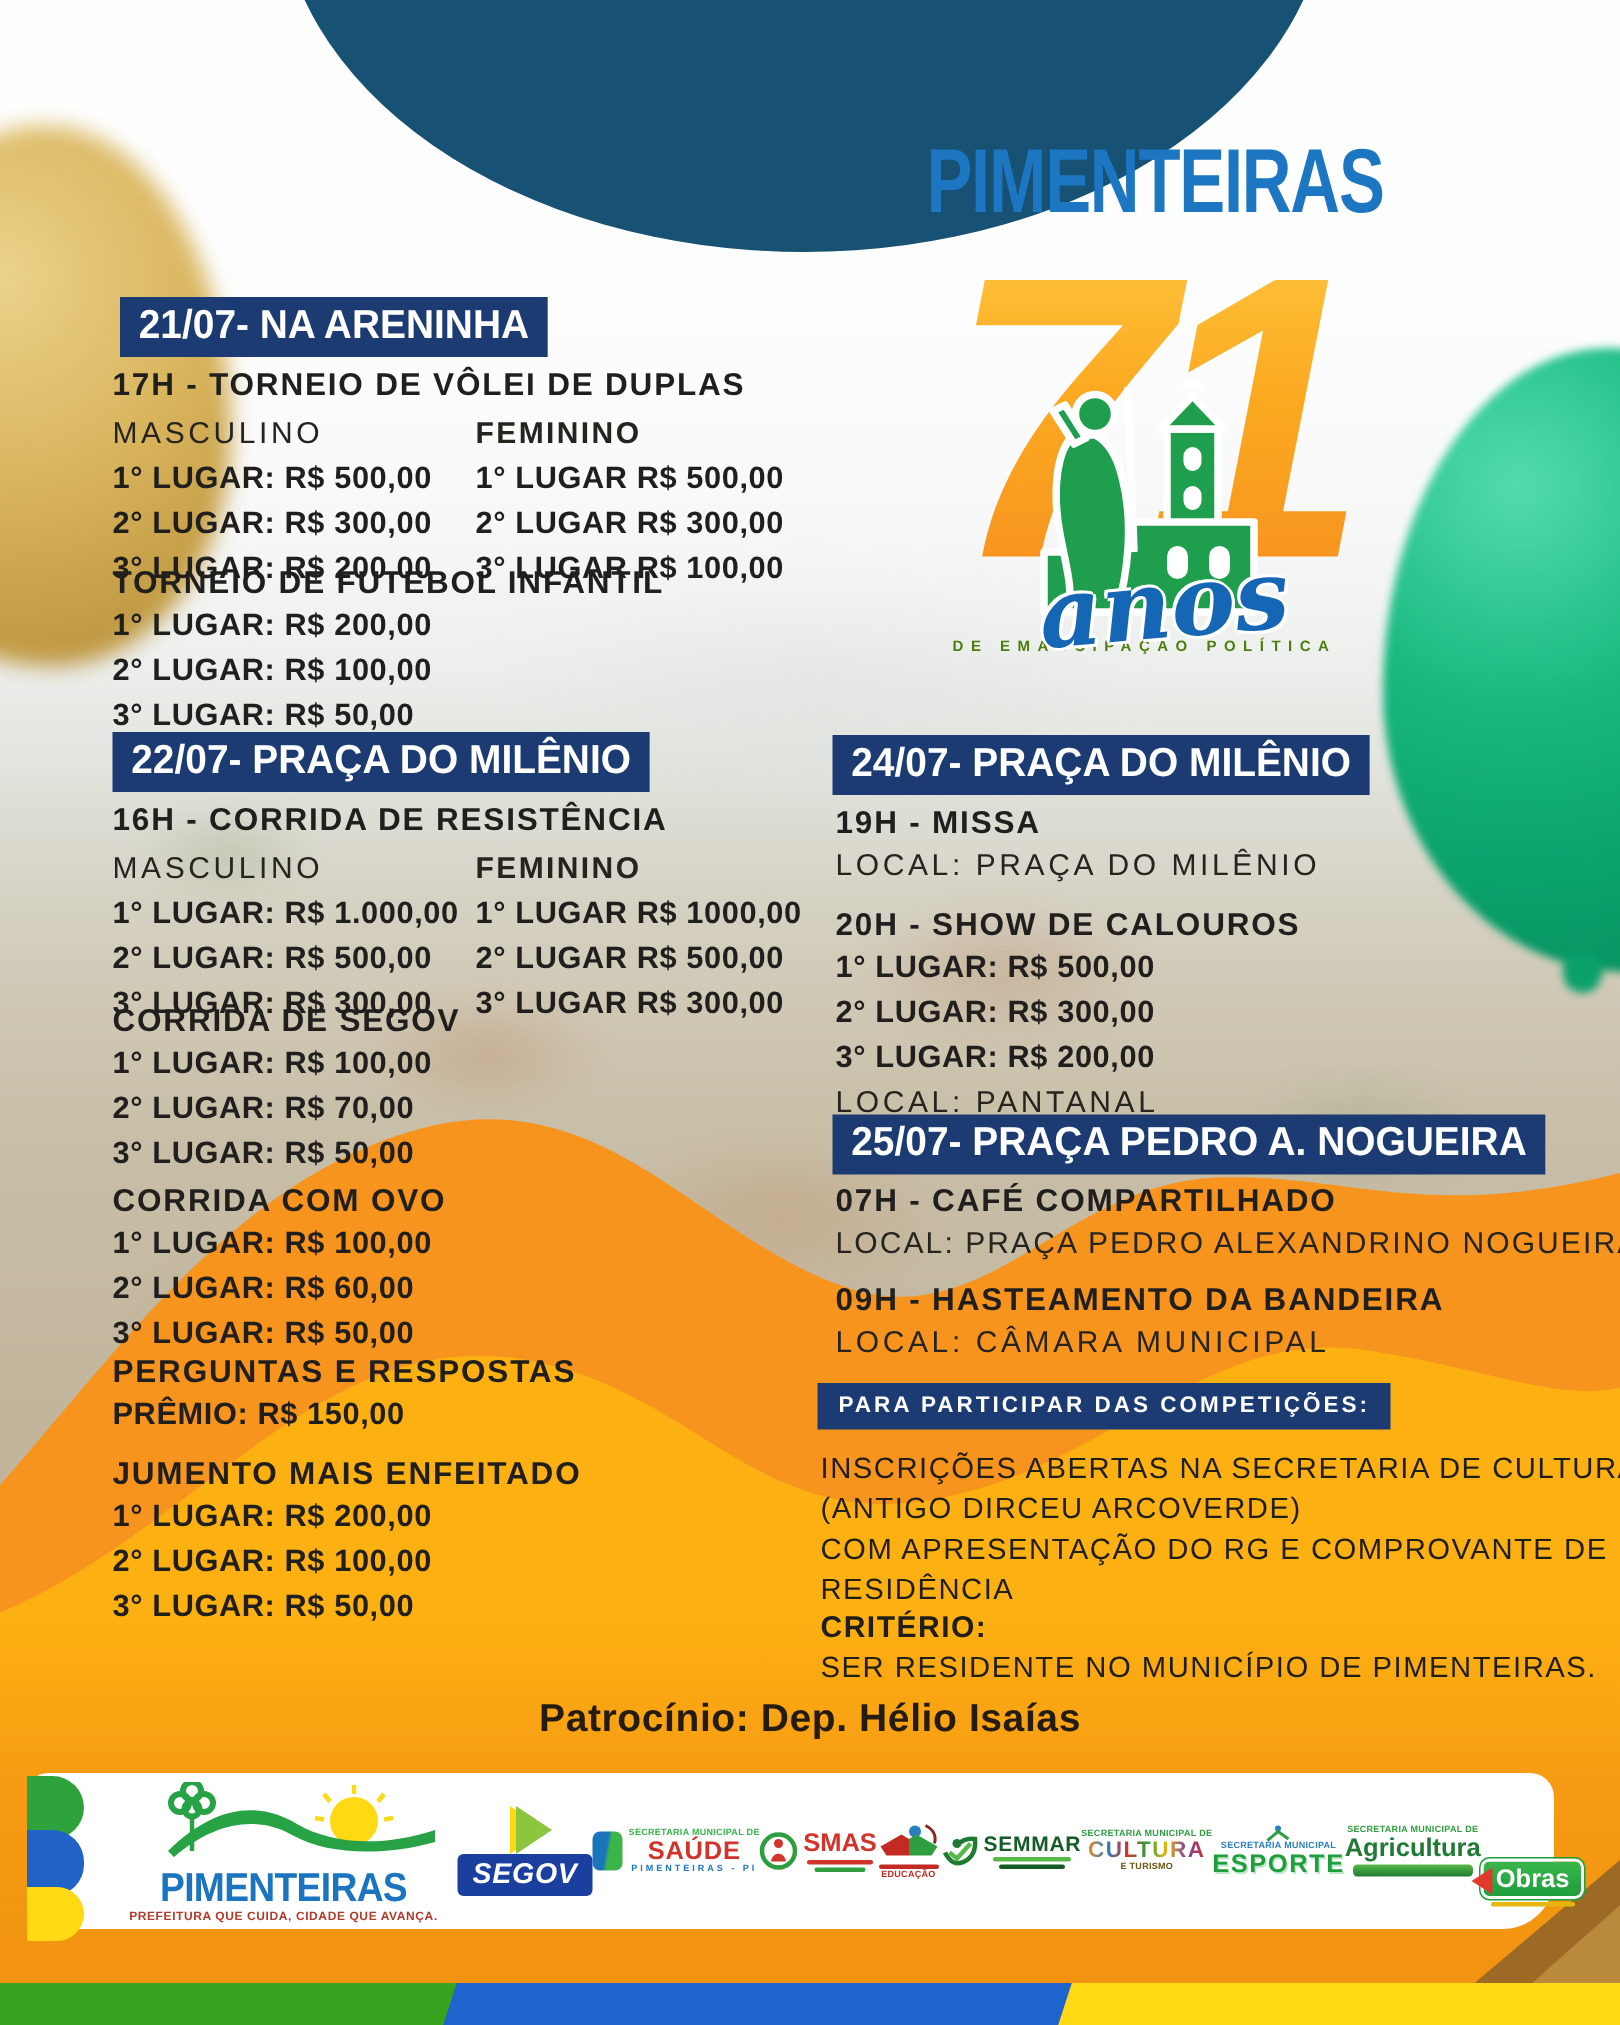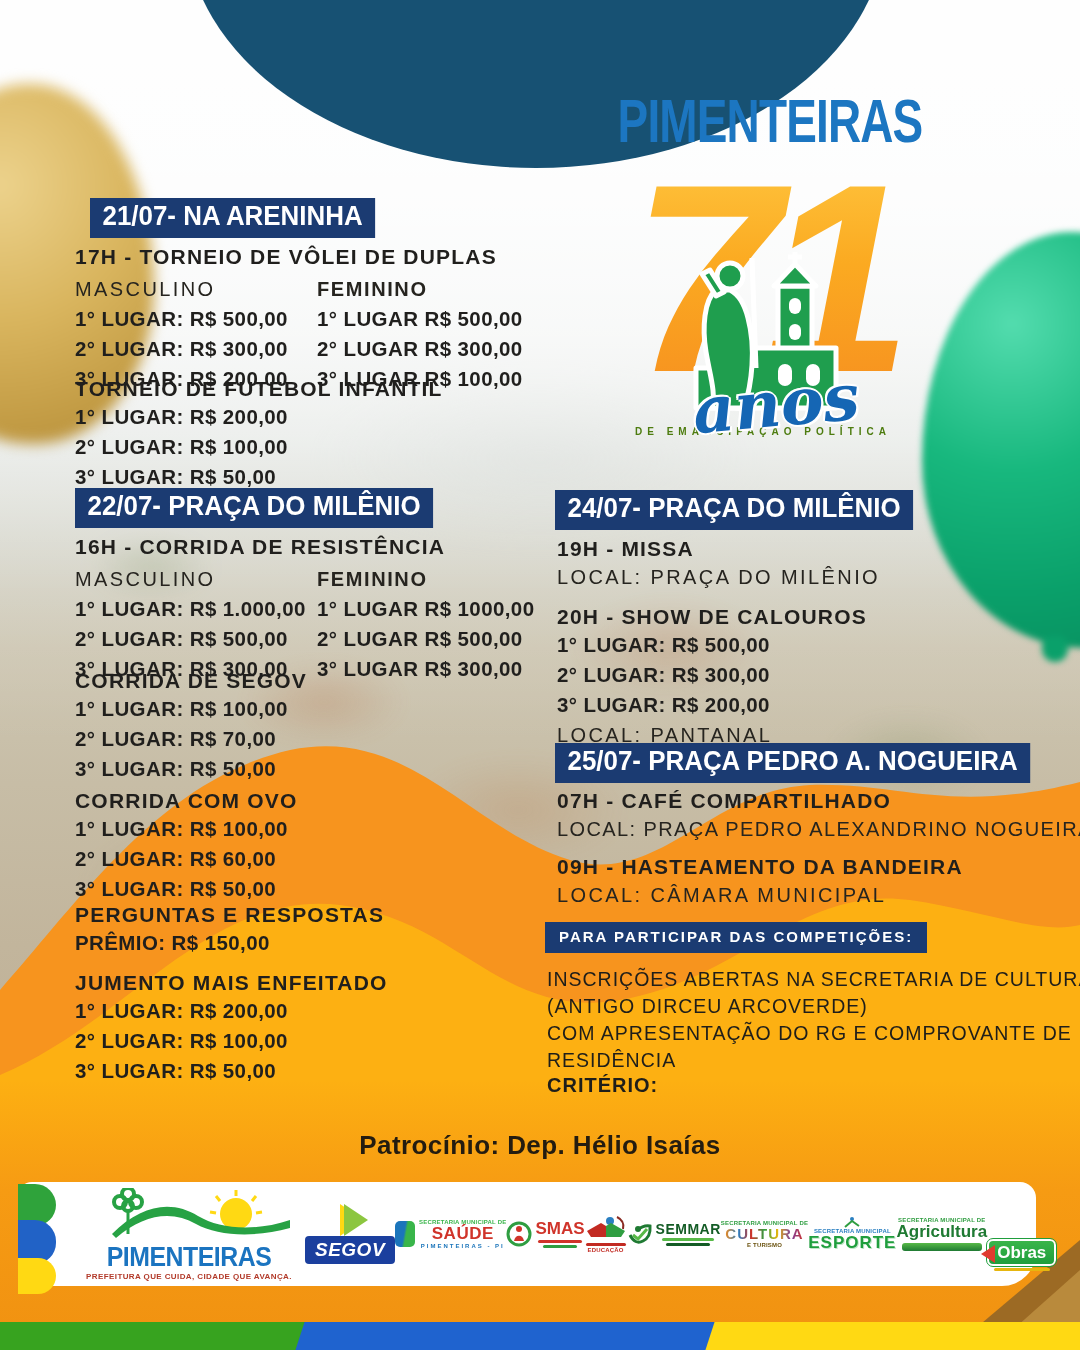--- a/index.html
+++ b/index.html
@@ -149,21 +149,21 @@
         <circle cx="44" cy="28" r="13"></circle>
         <path d="M30,42 C18,52 16,80 20,104 C24,128 30,144 26,160 L58,160 C66,136 70,100 62,70 C58,54 52,46 44,42 Z"></path>
         <path d="M30,48 L16,26 L24,22 L38,44 Z"></path>
         <line x1="66" y1="10" x2="70" y2="120"></line>
       </g>
     </svg>
     <div class="anos">anos</div>
     <div class="logo-caption">DE EMANCIPAÇÃO POLÍTICA</div>
   </div>
 
-  <div class="abs" style="left:75px;top:198px;padding-left:15px;">
+  <div class="abs" style="left:65px;top:198px;padding-left:15px;">
     <span class="sec-header">21/07- NA ARENINHA</span>
   </div>
   <div class="abs" style="left:75px;top:244px;width:470px;">
     <div class="evt-title">17H - TORNEIO DE VÔLEI DE DUPLAS</div>
     <div class="duel-row" style="margin-top:4px;">
       <div class="duel-colL">
         <div class="plain">MASCULINO</div>
         <div class="line">1° LUGAR: R$ 500,00</div>
         <div class="line">2° LUGAR: R$ 300,00</div>
         <div class="line">3° LUGAR: R$ 200,00</div>
@@ -257,20 +257,21 @@
     <span class="info-header">PARA PARTICIPAR DAS COMPETIÇÕES:</span>
   </div>
   <div class="abs" style="left:547px;top:966px;">
     <div class="info-line">INSCRIÇÕES ABERTAS NA SECRETARIA DE CULTURA</div>
     <div class="info-line">(ANTIGO DIRCEU ARCOVERDE)</div>
     <div class="info-line">COM APRESENTAÇÃO DO RG E COMPROVANTE DE</div>
     <div class="info-line">RESIDÊNCIA</div>
   </div>
   <div class="abs" style="left:547px;top:1072px;">
     <div class="criterio-label">CRITÉRIO:</div>
+    <div class="info-line">SER RESIDENTE NO MUNICÍPIO DE PIMENTEIRAS.</div>
   </div>
 
   <div class="sponsor">Patrocínio: Dep. Hélio Isaías</div>
 
   <svg class="brown-wedge" style="left:920px;top:1230px;" width="160" height="120" viewBox="0 0 160 120">
     <polygon points="160,10 160,120 30,120" fill="#9c6a24"></polygon>
     <polygon points="160,40 160,120 70,120" fill="#b98a3c"></polygon>
   </svg>
 
   <div class="footer-bar">

